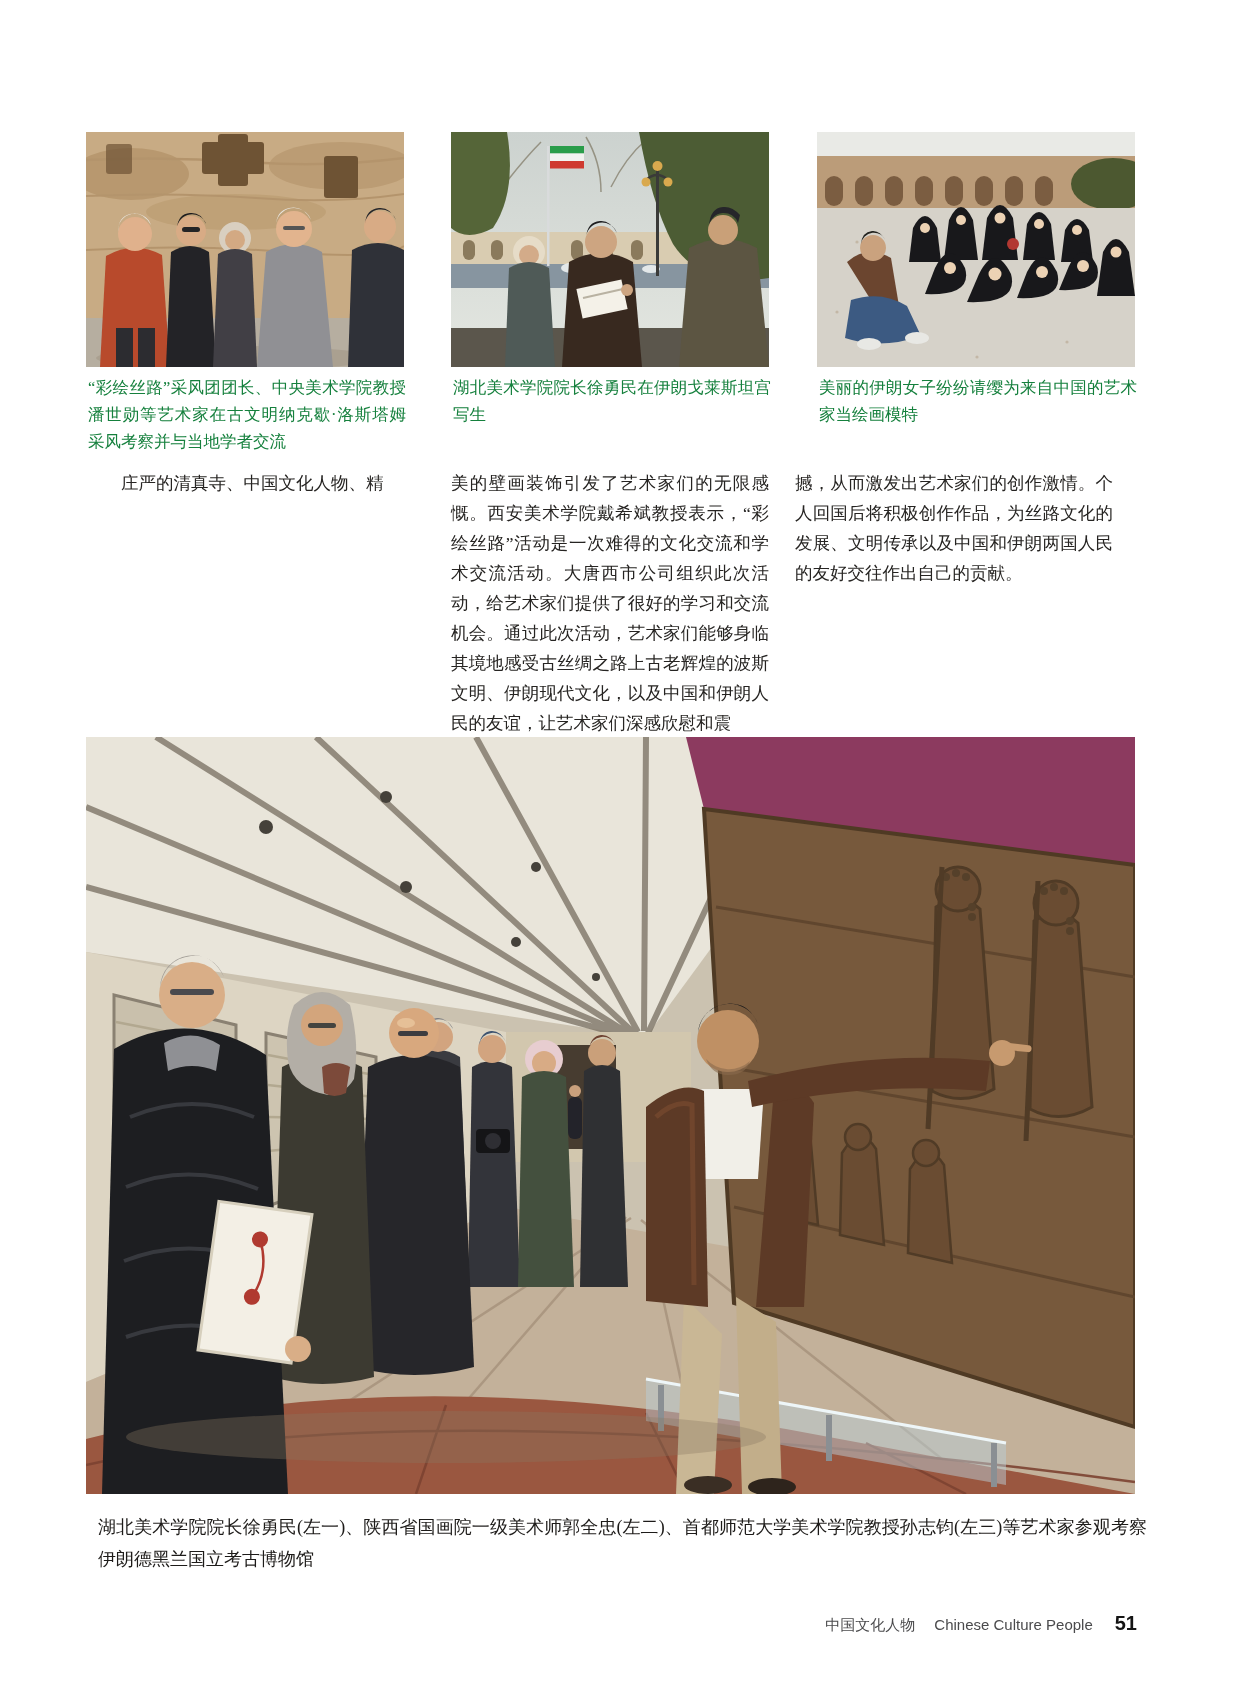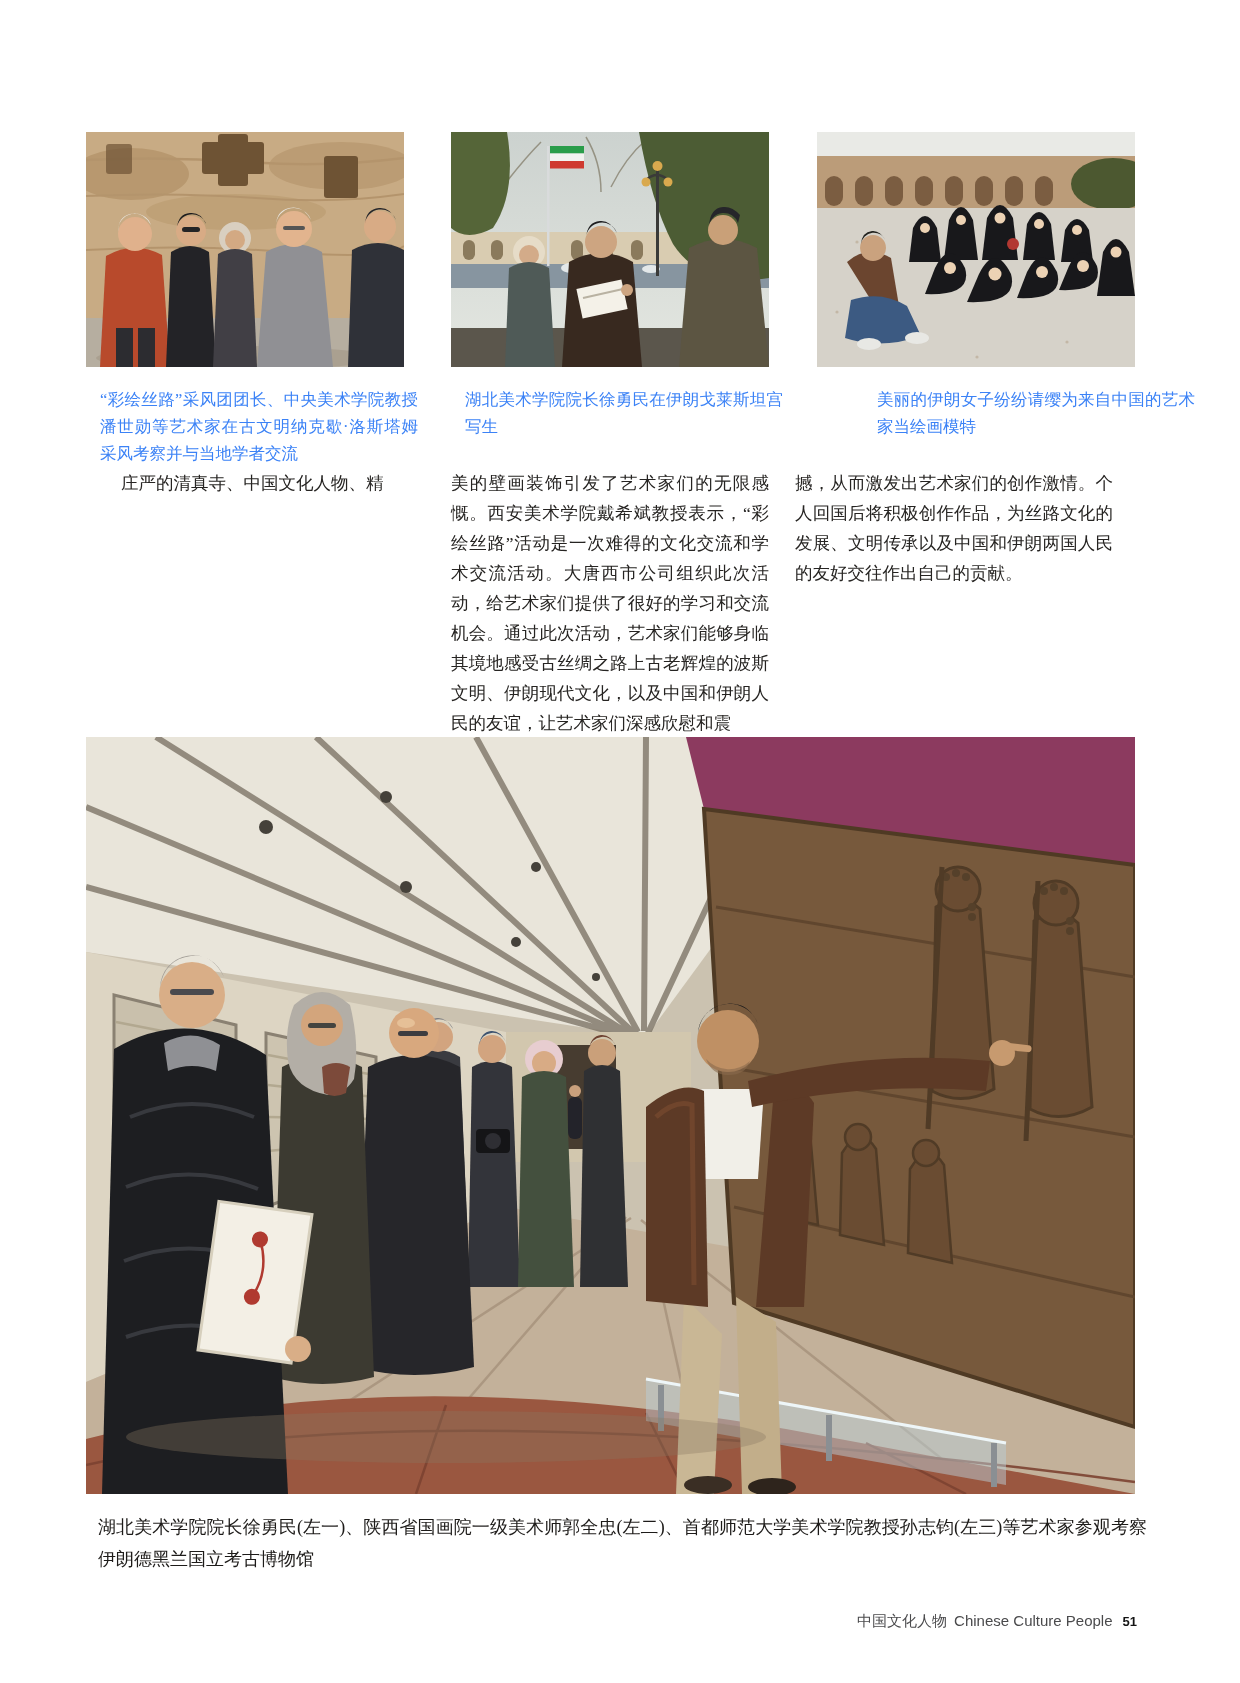--- a/index.html
+++ b/index.html
@@ -4,43 +4,43 @@
 <style>
   html,body{margin:0;padding:0;}
   body{
     width:1240px;height:1683px;position:relative;background:#ffffff;
     font-family:"Liberation Serif", serif;color:#262422;overflow:hidden;
   }
   .photo{position:absolute;top:132px;width:318px;height:235px;overflow:hidden;margin:0;background:#cfc8ba;}
   .photo svg{display:block;width:100%;height:100%;}
   #photo1{left:86px}#photo2{left:451px}#photo3{left:817px}
   .caption{
-    position:absolute;top:372px;width:318px;margin:14px;
-    font-size:16.5px;line-height:27px;text-align:justify;color:#3b82f6;
+    position:absolute;top:372px;width:318px;margin:2px;
+    font-size:16.5px;line-height:27px;text-align:justify;color:#15803d;
     font-family:"Liberation Serif", serif;
   }
-  #cap1{left:86px}#cap2{left:451px}#cap3{left:863px}
+  #cap1{left:86px}#cap2{left:451px}#cap3{left:817px}
   .bodycol{
     position:absolute;top:468px;width:318px;
     font-size:17.5px;line-height:30px;text-align:justify;color:#262422;
   }
   .bodycol p{margin:0;}
   #col1{left:86px}#col2{left:451px}#col3{left:795px}
   .main-photo{position:absolute;left:86px;top:737px;width:1049px;height:757px;overflow:hidden;margin:0;background:#c9bfae;}
   .main-photo svg{display:block;width:100%;height:100%;}
   .main-caption{
     position:absolute;left:86px;top:1499px;width:1049px;margin:12px;
     font-size:18px;line-height:32px;text-align:justify;color:#1d1b19;
   }
   .footer{
     position:absolute;top:1612px;right:103px;
     font-family:"Liberation Sans", sans-serif;font-size:15px;color:#4a4a4c;
-    display:flex;align-items:baseline;gap:7px;white-space:nowrap;
+    display:flex;align-items:baseline;gap:19px;white-space:nowrap;
   }
-  .footer .pn{font-weight:bold;font-size:13px;color:#141414;margin-left:3px;}
+  .footer .pn{font-weight:bold;font-size:20px;color:#141414;margin-left:3px;}
 </style>
 </head>
 <body>
 
 <figure class="photo" id="photo1">
   <svg viewBox="0 0 318 235">
     <rect width="318" height="235" fill="#c8ab84"></rect>
     <g opacity="0.55">
       <ellipse cx="45" cy="42" rx="58" ry="26" fill="#ab8a5f"></ellipse>
       <ellipse cx="255" cy="34" rx="72" ry="24" fill="#ab8a5f" opacity=".8"></ellipse>

